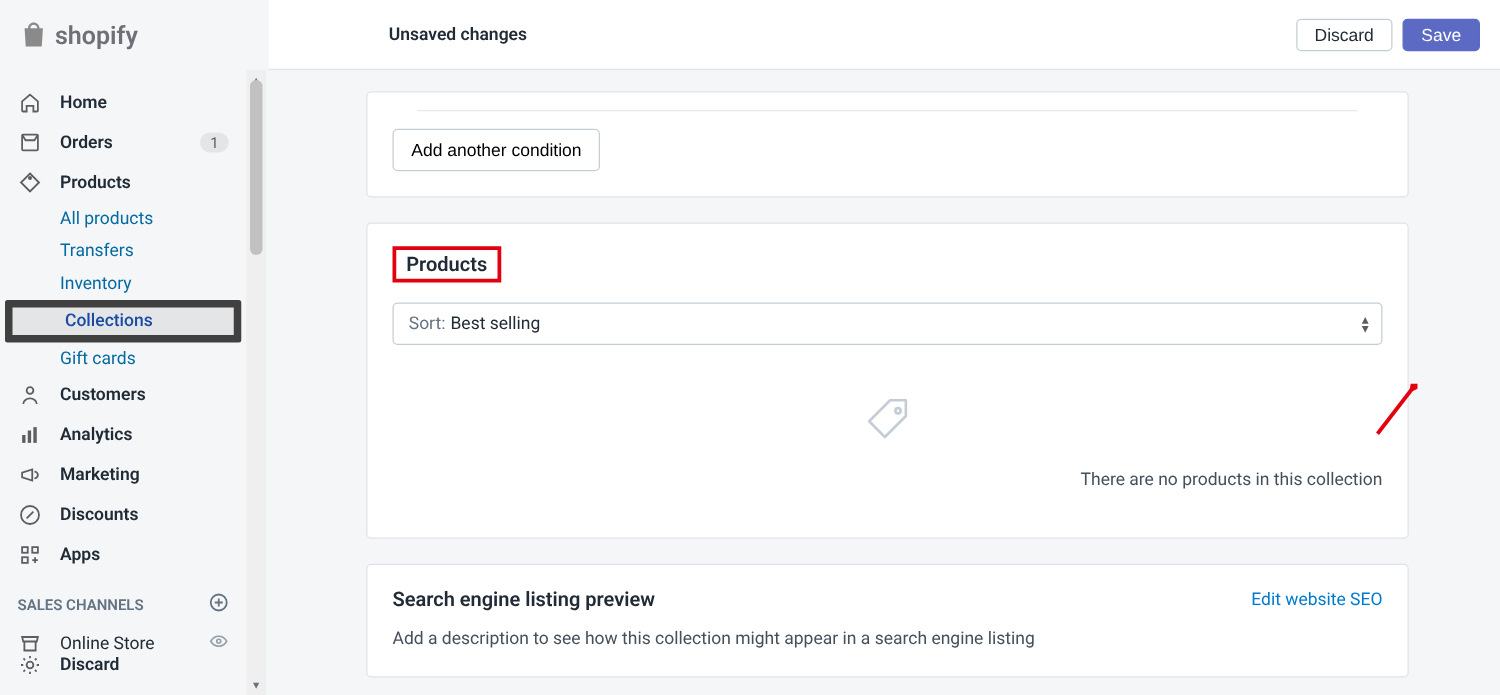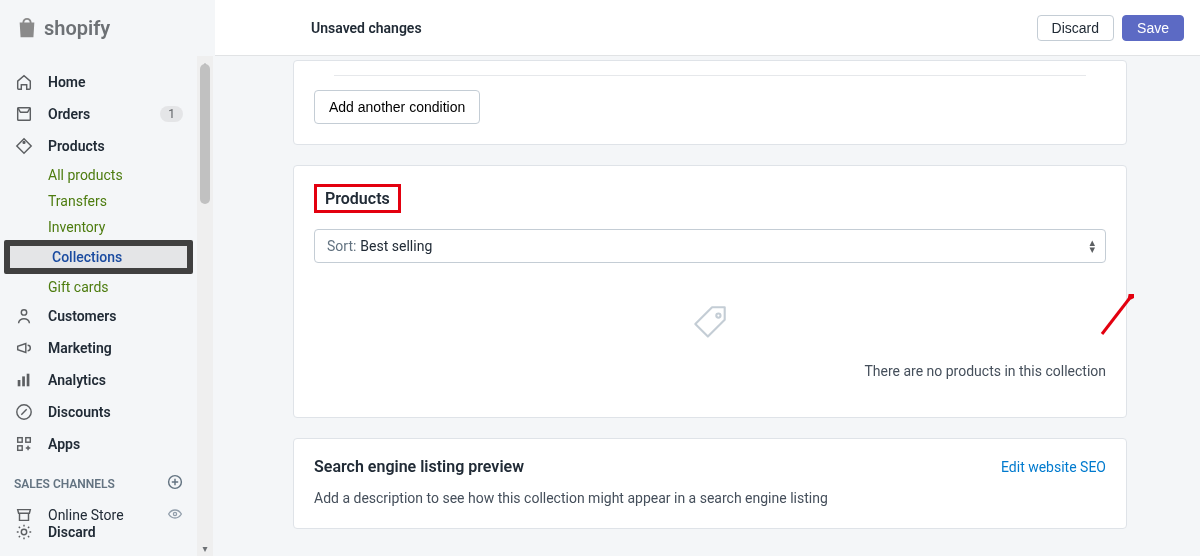--- a/index.html
+++ b/index.html
@@ -13,37 +13,37 @@
 .unsaved { font-weight: 600; color: #212b36; margin-left: 80px; }
 .topbar-actions { margin-left: auto; display: flex; gap: 8px; }
 .btn { padding: 4px 14px; border-radius: 4px; border: 1px solid #c4cdd5; background: #fff; font-size: 14px; cursor: pointer; color: #212b36; }
 .btn-primary { background: #5c6ac4; border-color: #5c6ac4; color: #fff; }
 
 
 .sidebar { position: absolute; top: 56px; left: 0; width: 197px; bottom: 0; background: #f4f6f8; padding-top: 10px; }
 .nav-item { display: flex; align-items: center; padding: 6px 14px; gap: 14px; cursor: pointer; color: #212b36; font-weight: 600; font-size: 14px; }
 .nav-item .icon { width: 20px; height: 20px; display: flex; align-items: center; justify-content: center; color: #5c5f62; }
 .nav-item .badge { margin-left: auto; background: #e4e5e7; border-radius: 10px; padding: 1px 8px; font-size: 12px; color: #5c5f62; font-weight: 400; }
-.nav-sub { padding: 5px 14px 5px 48px; cursor: pointer; color: #4d7c0f; font-size: 14px; font-weight: 400; }
+.nav-sub { padding: 5px 14px 5px 48px; cursor: pointer; color: #0369a1; font-size: 14px; font-weight: 400; }
 .nav-sub.active { background: #e4e5e7; color: #1a4ba0; font-weight: 500; border: 6px solid #404040; margin: 0 4px; padding: 3px 10px 3px 42px; border-radius: 2px; }
 .section-label { padding: 14px 14px 6px; font-size: 12px; font-weight: 600; color: #637381; display: flex; align-items: center; }
 .section-label .plus { margin-left: auto; color: #637381; }
 .nav-item.light { font-weight: 400; }
 .nav-item .eye { margin-left: auto; color: #919eab; }
 .settings-row { position: absolute; bottom: 8px; left: 0; right: 0; }
 
 .scroll-gutter { position: absolute; top: 56px; left: 197px; width: 16px; bottom: 0; background: #efefef; }
 .scroll-thumb { position: absolute; top: 8px; left: 3px; width: 10px; height: 140px; background: #c1c1c1; border-radius: 5px; }
 .scroll-btn { position: absolute; left: 0; width: 16px; height: 16px; display:flex; align-items:center; justify-content:center; color:#6d7175; font-size:10px;}
 .scroll-up{top:0;} .scroll-down{bottom:0;}
 
 
 .main { position: absolute; top: 56px; left: 213px; right: 0; bottom: 0; overflow: hidden; background: #f4f6f8; }
 .content { width: 834px; margin-left: 80px; padding-top: 4px; }
-.card { background: #fff; border: 1px solid #dfe3e8; border-radius: 4px; margin-bottom: 20px; }
+.card { background: #fff; border: 1px solid #dfe3e8; border-radius: 4px; margin-bottom: 20px; margin-top: 13px; }
 .card-top { padding: 14px 20px 20px; }
 .divider { border-top: 1px solid #e6e8eb; margin: 0 20px 14px; }
 .add-cond { border: 1px solid #c4cdd5; background: #fff; padding: 8px 14px; border-radius: 4px; cursor: pointer; font-size: 14px; }
 .card-products { padding: 18px 20px 28px; }
 .products-title { font-weight: 600; font-size: 16px; display: inline-block; border: 3px solid #e3000f; padding: 2px 8px; margin-bottom: 16px; }
 .sort-select { width: 100%; border: 1px solid #c4cdd5; border-radius: 4px; padding: 8px 12px; display: flex; align-items: center; cursor: pointer; position: relative; background:#fff; font-size:14px; }
 .sort-select .chev { position: absolute; right: 10px; color: #5c5f62; font-size: 11px; display:flex; flex-direction:column; line-height:7px;}
 .empty { text-align: center; padding: 40px 0 10px; color: #212b36; }
 .empty .tag-icon { margin: 0 auto 18px; width: 42px; height: 42px; color: #c4cdd5; }
 .empty-text { color: #454f5b; text-align: right; }
@@ -115,36 +115,36 @@
     <span class="icon">
         <svg width="18" height="18" viewBox="0 0 20 20" fill="none" stroke="#5c5f62" stroke-width="1.6">
           <circle cx="10" cy="6" r="3"></circle>
           <path d="M4 18c0-3 3-5 6-5s6 2 6 5"></path>
         </svg>
       </span>
     <span>Customers</span>
   </div>
   <div class="nav-item">
     <span class="icon">
-        <svg width="18" height="18" viewBox="0 0 20 20" fill="none" stroke="#5c5f62" stroke-width="1.6">
-          <path d="M3 8v4l9 3V5L3 8z"></path>
-          <path d="M14 7a3 3 0 010 6"></path>
-        </svg>
-      </span>
-    <span>Marketing</span>
-  </div>
-  <div class="nav-item">
-    <span class="icon">
         <svg width="18" height="18" viewBox="0 0 20 20" fill="#5c5f62">
           <rect x="3" y="10" width="3" height="7"></rect>
           <rect x="8" y="6" width="3" height="11"></rect>
           <rect x="13" y="3" width="3" height="14"></rect>
         </svg>
       </span>
     <span>Analytics</span>
+  </div>
+  <div class="nav-item">
+    <span class="icon">
+        <svg width="18" height="18" viewBox="0 0 20 20" fill="none" stroke="#5c5f62" stroke-width="1.6">
+          <path d="M3 8v4l9 3V5L3 8z"></path>
+          <path d="M14 7a3 3 0 010 6"></path>
+        </svg>
+      </span>
+    <span>Marketing</span>
   </div>
   <div class="nav-item">
     <span class="icon">
         <svg width="18" height="18" viewBox="0 0 20 20" fill="none" stroke="#5c5f62" stroke-width="1.6">
           <circle cx="10" cy="10" r="8"></circle>
           <path d="M7 13l6-6M8 8h.01M12 12h.01"></path>
         </svg>
       </span>
     <span>Discounts</span>
   </div>

